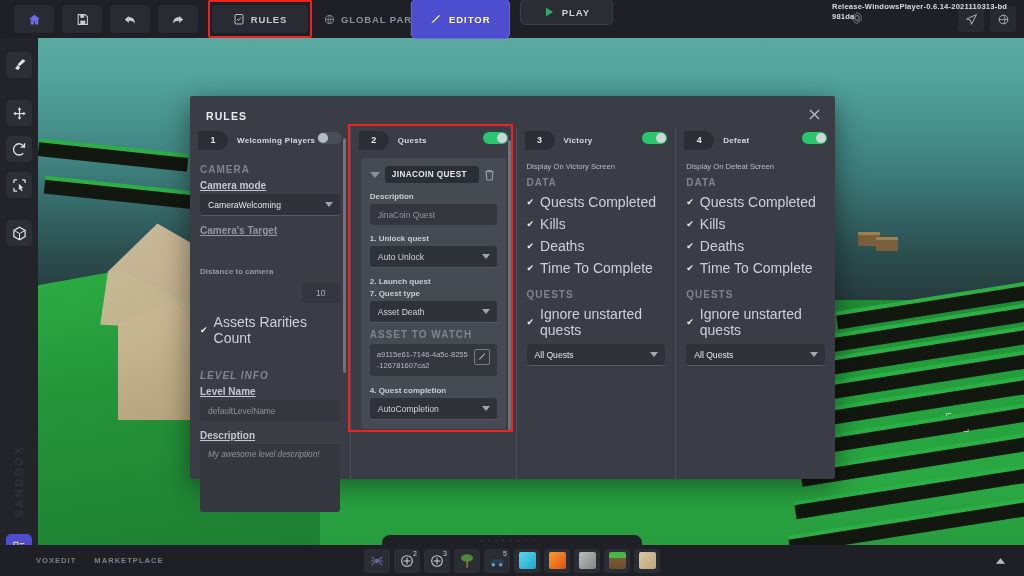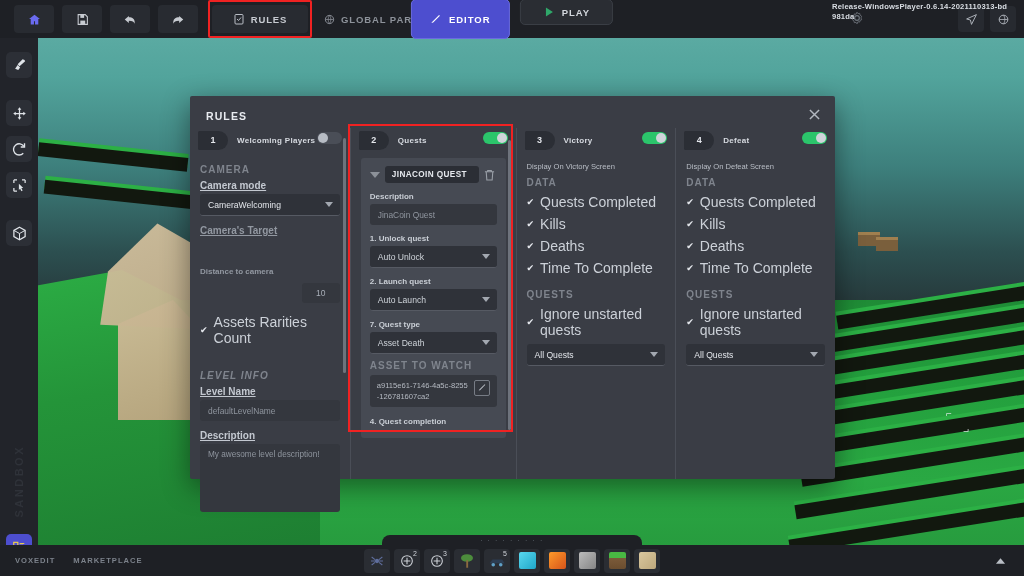--- a/index.html
+++ b/index.html
@@ -113,21 +113,21 @@
 
   
   .bottombar {
     position:absolute; left:0; bottom:0; width:1024px; height:31px;
     background:#1e2025; z-index:20; display:flex; align-items:center;
   }
   .bb-link {
     font-size:7.6px; font-weight:bold; letter-spacing:1px; color:#7c828b;
     margin-left:18px; cursor:pointer;
   }
-  .bb-link.first { margin-left:15px; }
+  .bb-link.first { margin-left:36px; }
   .bb-arrow { position:absolute; right:18px; color:#b9bec5; font-size:9px; cursor:pointer;}
 
   
   .hotbar-hood {
     position:absolute; left:50%; transform:translateX(-50%); bottom:31px;
     width:260px; height:10px; background:#1e2025;
     border-radius:8px 8px 0 0; z-index:19;
     display:flex; align-items:center; justify-content:center;
   }
   .hood-dots { font-size:7px; color:#5a6069; letter-spacing:1.6px; }
@@ -222,21 +222,21 @@
   .numbox {
     width:38px;height:20px;background:#34373e;border-radius:3px;
     display:flex;align-items:center;justify-content:center;
     font-size:8.5px;color:#a8aeb7;margin-top:44px;
   }
   .checkrow { display:flex; align-items:center; gap:6px; margin-bottom:6px; }
   .chk { color:#e6e9ee; font-size:9px; line-height:1; }
   .checkrow .lbl { font-size:14px; color:#ccd1d8; }
   .textarea {
     height:68px; background:#34373e; border-radius:3px; padding:6px 8px;
-    font-size:8.2px; color:#8f959e;
+    font-size:8.2px; color:#8f959e;font-style:italic;
   }
   .small-note { font-size:7.6px; color:#b9bec6; margin:4px 0 6px 0; }
 
   
   .quest-card {
     background:#464a53; border-radius:3px; padding:8px 9px 9px 9px; margin-top:2px;
   }
   .qc-head { display:flex; align-items:center; gap:5px; margin-bottom:9px; }
   .qc-caret {
     width:0;height:0;border-left:5px solid transparent;border-right:5px solid transparent;
@@ -585,42 +585,42 @@
             <div class="qc-sub">Description</div>
             <div class="textinput">JinaCoin Quest</div>
 
             <div class="qc-sub">1. Unlock quest</div>
             <div class="select dimtext">
               <span>Auto Unlock</span>
               <span class="caret"></span>
             </div>
 
             <div class="qc-sub">2. Launch quest</div>
-            <div class="select dimtext">
-              <span>Auto Launch</span>
-              <span class="caret"></span>
-            </div>
 
             <div class="qc-sub">7. Quest type</div>
             <div class="select dimtext" style="margin-bottom:6px;">
               <span>Asset Death</span>
               <span class="caret"></span>
             </div>
 
             <div class="sec-label" style="margin:2px 0 4px 0;">ASSET TO WATCH</div>
             <div class="asset-box">
               <span class="uuid">a9115e61-7146-4a5c-8255-126781607ca2</span>
               <span class="asset-edit">
                 <svg width="10" height="10" viewBox="0 0 12 12">
                     <path d="M2 9l1.6-.4L10 2.2 9.3 1.5 2.9 7.9z" fill="#c6cbd2"></path>
                   </svg>
               </span>
             </div>
 
             <div class="qc-sub" style="margin-top:10px;">4. Quest completion</div>
+            <div class="select dimtext" style="margin-bottom:0;">
+              <span>AutoCompletion</span>
+              <span class="caret"></span>
+            </div>
           </div>
         </div>
       </div>
 
       <div class="col c3">
         <div class="col-head">
           <div class="badge">3</div>
           <div class="col-name">Victory</div>
           <div class="toggle on">
               <div class="knob"></div>

